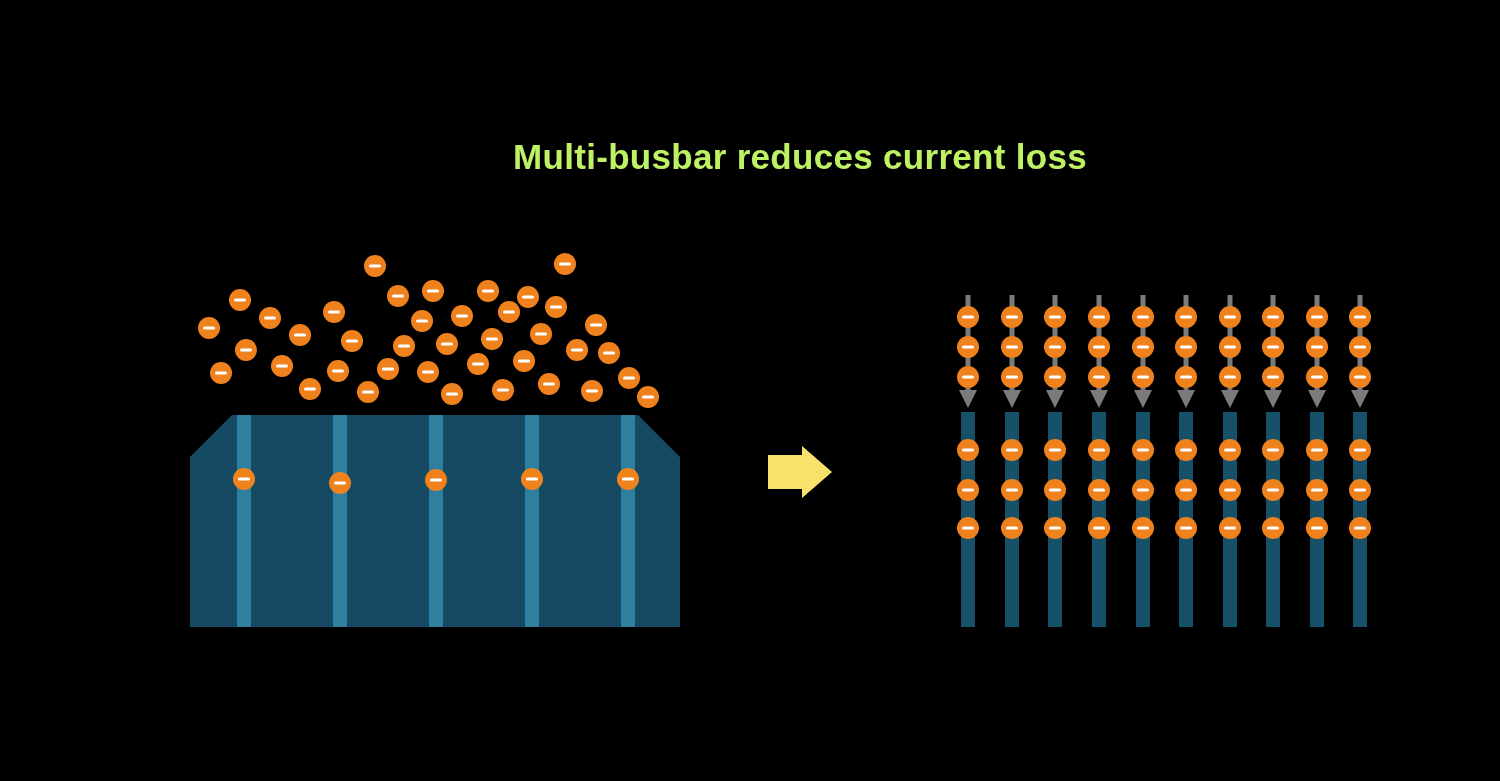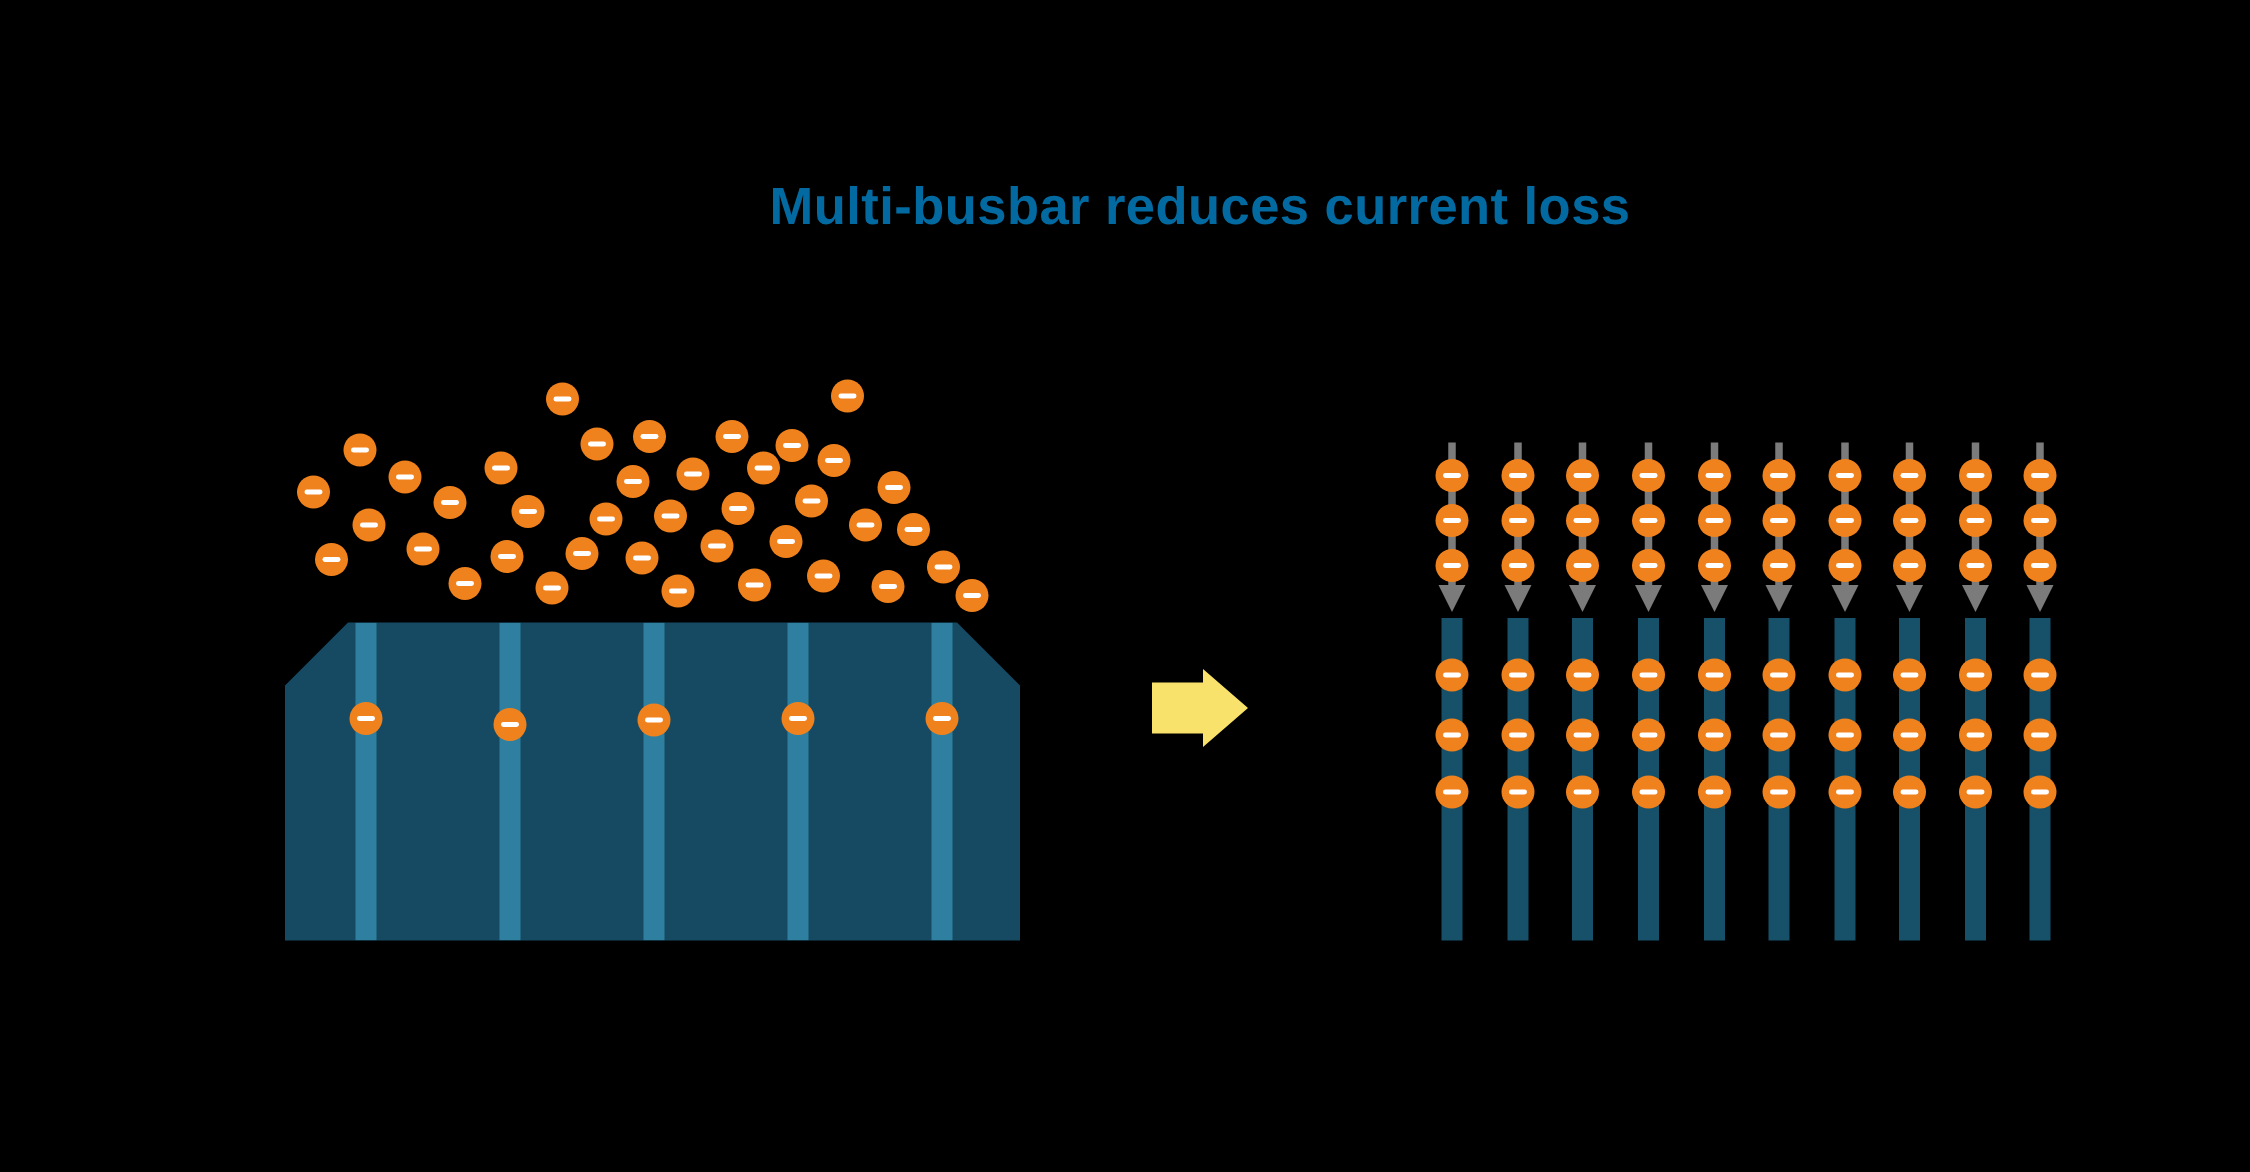--- a/index.html
+++ b/index.html
@@ -29,21 +29,21 @@
   svg.diagram {
     position: absolute;
     left: 0;
     top: 0;
   }
 </style>
 </head>
 <body>
 
 <div class="stage" style="background: rgb(0, 0, 0);">
-  <div class="title" style="color: #0369a1;">Multi-busbar reduces current loss</div>
+  <div class="title" style="color: #bef264; margin-top: 19px;">Multi-busbar reduces current loss</div>
   <svg class="diagram" id="diagram" width="1500" height="781" viewBox="0 0 1500 781">
       <defs>
         <clipPath id="cellClip">
           <polygon points="232,415 638,415 680,457 680,627 190,627 190,457"></polygon>
         </clipPath>
       </defs>
       <polygon points="232,415 638,415 680,457 680,627 190,627 190,457" fill="#164a63"></polygon>
       <g clip-path="url(#cellClip)">
         <rect x="237" y="415" width="14" height="212" fill="#2f80a0"></rect>
         <rect x="333" y="415" width="14" height="212" fill="#2f80a0"></rect>

